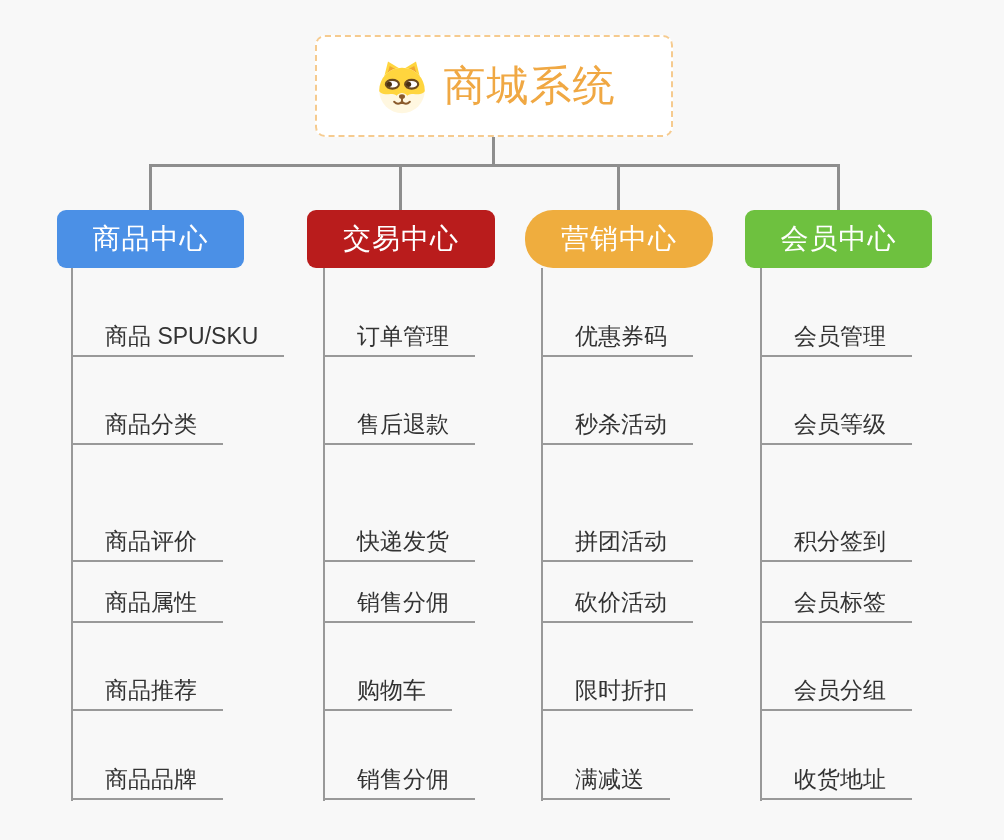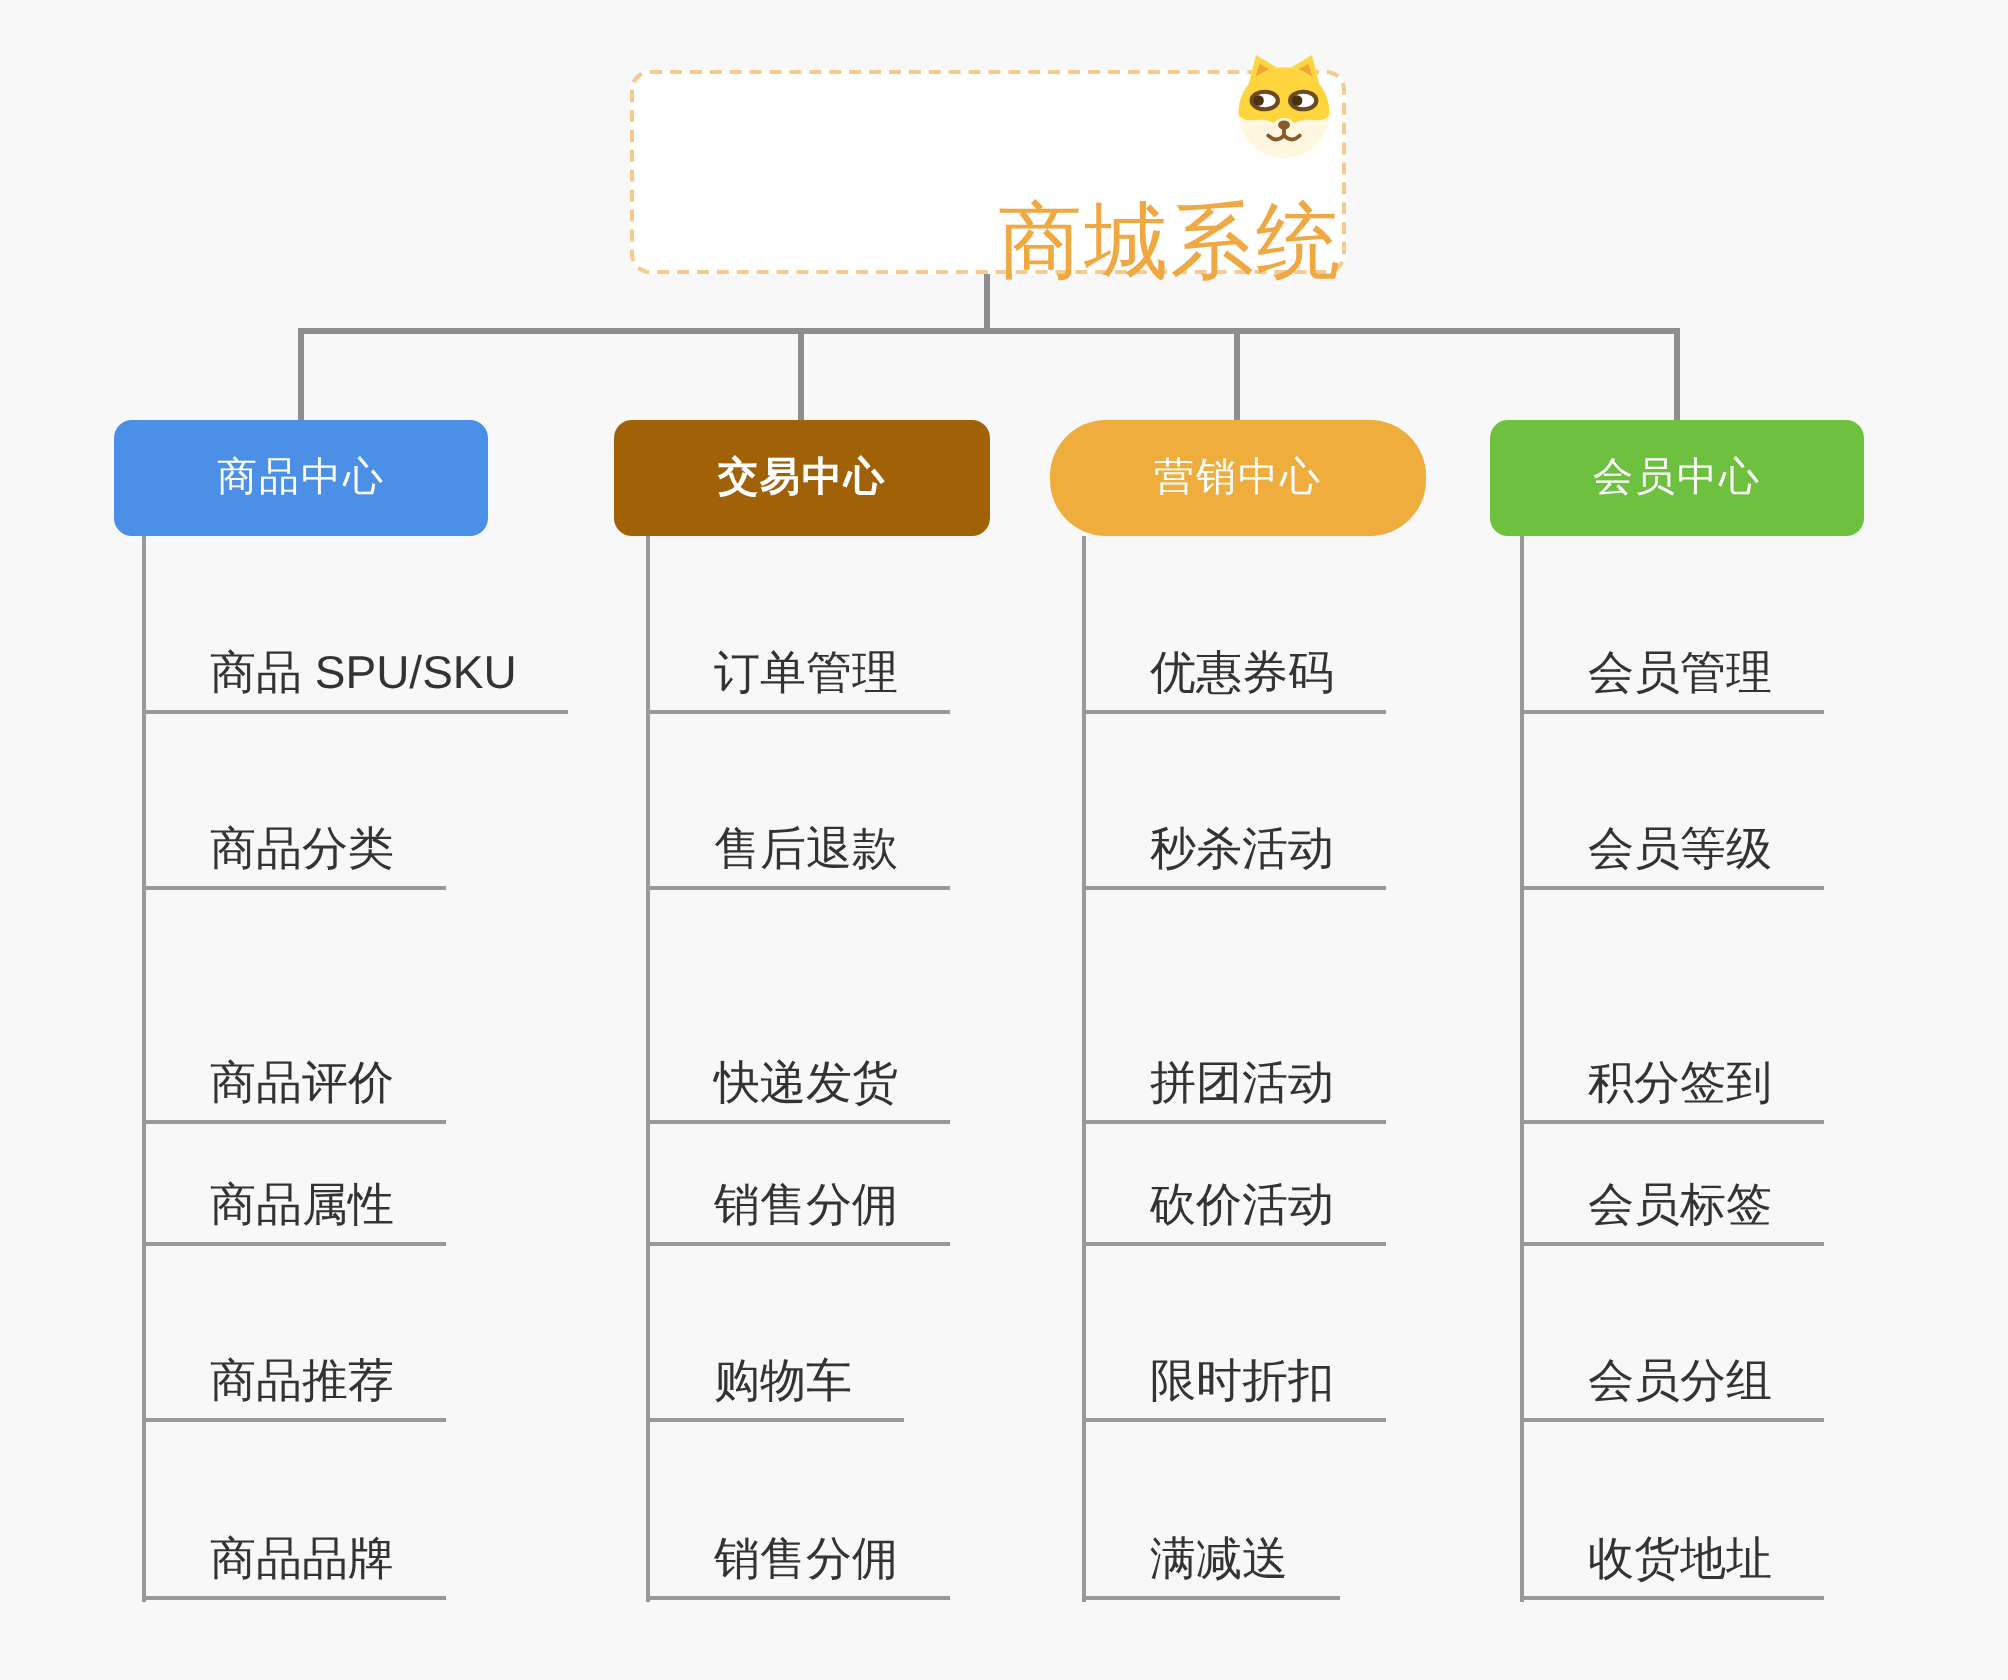--- a/index.html
+++ b/index.html
@@ -4,35 +4,35 @@
 <style>
   html,body{margin:0;padding:0;background:#f8f8f8;}
   .canvas{
     position:relative;width:1004px;height:840px;background:#f8f8f8;
     font-family:"Liberation Sans","DejaVu Sans",sans-serif;overflow:hidden;
   }
   
   .root-node{
     position:absolute;left:315px;top:35px;width:358px;height:102px;
     box-sizing:border-box;background:#ffffff;border:2px dashed #f6cb8f;
-    border-radius:10px;display:flex;align-items:flex-end;justify-content:center;gap:13px;flex-direction:column;
+    border-radius:10px;display:flex;align-items:center;justify-content:center;gap:13px;
   }
   .root-title{font-size:42px;color:#f0a843;letter-spacing:1px;white-space:nowrap;}
   
   .line{position:absolute;background:#8e8e8e;}
   .root-stub{left:492px;top:137px;width:3px;height:28px;}
   .h-line{left:149px;top:164px;width:691px;height:3px;}
   .stub{top:164px;width:3px;height:46px;}
   .stub-1{left:149px;} .stub-2{left:399px;} .stub-3{left:617px;} .stub-4{left:837px;}
   .trunk{position:absolute;top:268px;width:2px;height:533px;background:#999999;}
   .trunk-1{left:71px;} .trunk-2{left:323px;} .trunk-3{left:541px;} .trunk-4{left:760px;}
   
   .branch-node{
     position:absolute;top:210px;height:58px;border-radius:9px;
-    color:#ffffff;font-size:20px;letter-spacing:1px;line-height:58px;
+    color:#ffffff;font-size:28px;letter-spacing:1px;line-height:58px;
     text-align:center;white-space:nowrap;cursor:pointer;
   }
   .b1{left:57px;width:187px;} .b2{left:307px;width:188px;}
   .b3{left:525px;width:188px;border-radius:28px;} .b4{left:745px;width:187px;}
   
   .leaf{
     position:absolute;display:inline-block;white-space:nowrap;
     font-size:23px;color:#333333;line-height:30px;
     padding:0 26px 4px 34px;border-bottom:2px solid #999999;cursor:pointer;text-align:center;
   }
@@ -70,21 +70,21 @@
   <div class="line stub stub-1"></div>
   <div class="line stub stub-2"></div>
   <div class="line stub stub-3"></div>
   <div class="line stub stub-4"></div>
   <div class="trunk trunk-1"></div>
   <div class="trunk trunk-2"></div>
   <div class="trunk trunk-3"></div>
   <div class="trunk trunk-4"></div>
 
   <div class="branch-node b1" style="background-color: rgb(75, 144, 230);">商品中心</div>
-  <div class="branch-node b2" style="background-color: #a16207; font-weight: bold;">交易中心</div>
+  <div class="branch-node b2" style="background-color: #b91c1c;">交易中心</div>
   <div class="branch-node b3" style="background-color: rgb(239, 173, 62);">营销中心</div>
   <div class="branch-node b4" style="background-color: rgb(110, 193, 63);">会员中心</div>
 
   <div class="leaf c1 r1">商品 SPU/SKU</div>
   <div class="leaf c1 r2">商品分类</div>
   <div class="leaf c1 r3">商品评价</div>
   <div class="leaf c1 r4">商品属性</div>
   <div class="leaf c1 r5">商品推荐</div>
   <div class="leaf c1 r6">商品品牌</div>
 

